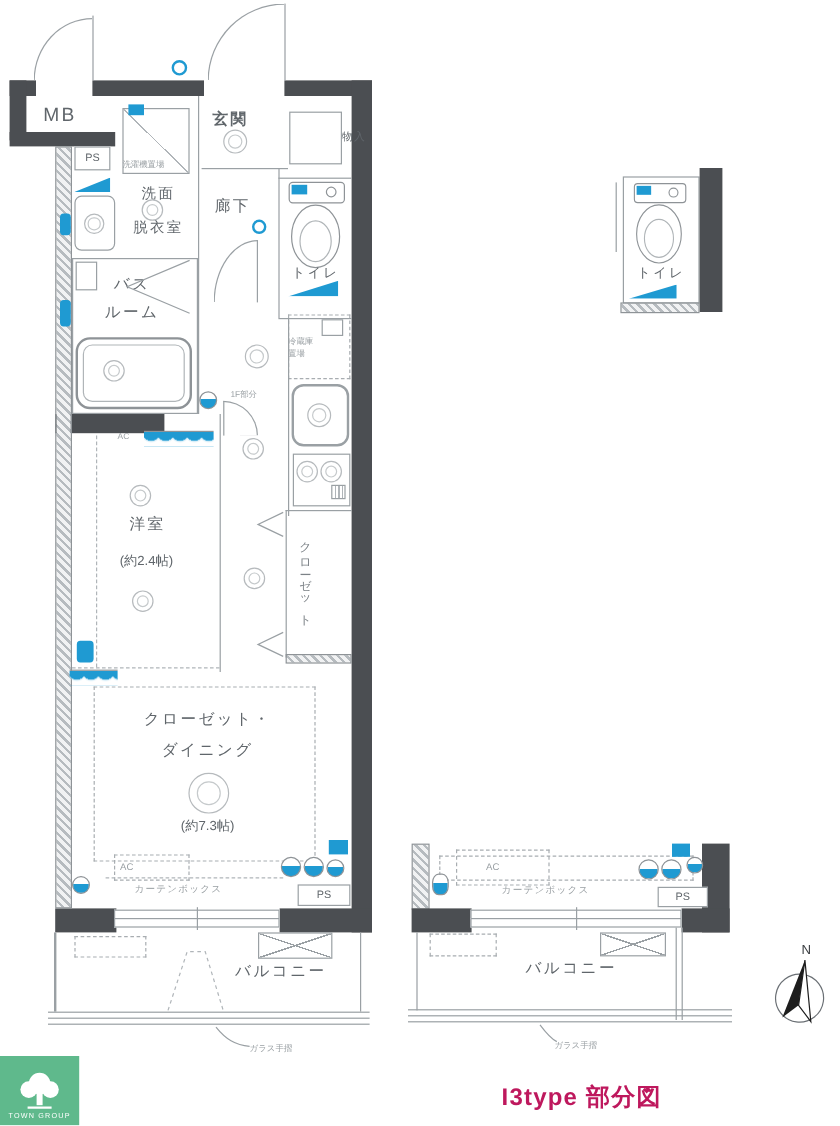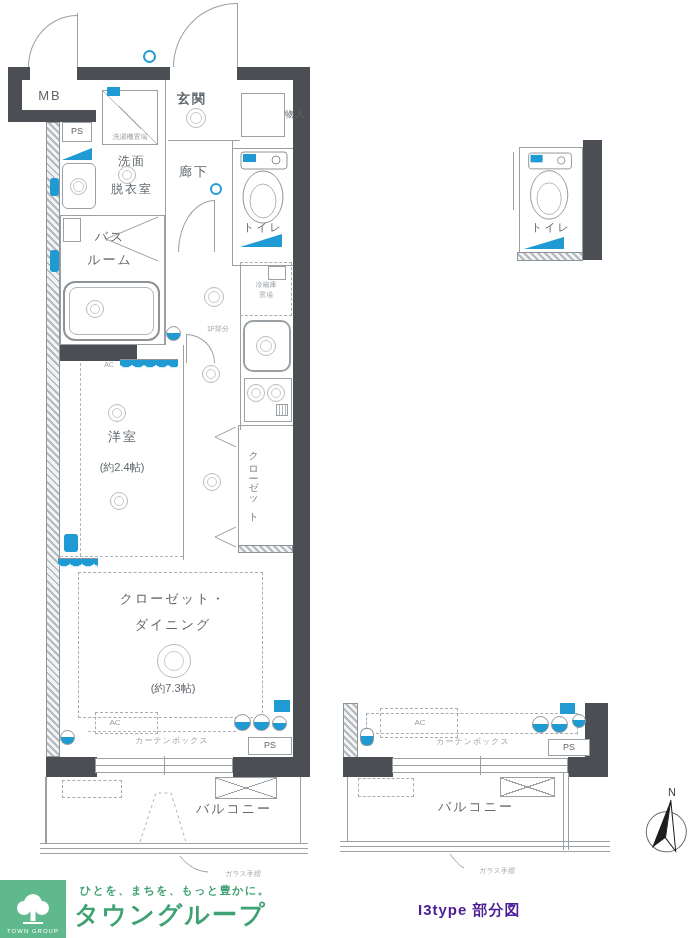--- a/index.html
+++ b/index.html
@@ -8,36 +8,36 @@
   .wall{position:absolute;background:#4b4e52;}
   .hatch{position:absolute;background:repeating-linear-gradient(45deg,#f1f2f3 0 3px,#b6bbbf 3px 5px);border:1px solid #8e9397;box-sizing:border-box;}
   .thin{position:absolute;border:1px solid #9aa0a4;box-sizing:border-box;background:#fff;}
   .dashed{position:absolute;border:1px dashed #a8adb1;box-sizing:border-box;}
   .lnh{position:absolute;height:1px;background:#9aa0a4;}
   .lnv{position:absolute;width:1px;background:#9aa0a4;}
   .dash-v{position:absolute;width:0;border-left:1px dashed #b0b5b9;}
   .dash-h{position:absolute;height:0;border-top:1px dashed #b0b5b9;}
   .lbl{position:absolute;color:#60666b;font-size:13px;letter-spacing:2px;text-align:center;white-space:nowrap;}
   .lbl-s{position:absolute;color:#60666b;font-size:10px;text-align:center;white-space:nowrap;}
-  .lbl-t{position:absolute;color:#9aa0a4;font-size:7px;text-align:center;white-space:nowrap;letter-spacing:0;}
+  .lbl-t{position:absolute;color:#9aa0a4;font-size:7px;text-align:left;white-space:nowrap;letter-spacing:0;}
   .arc{position:absolute;box-sizing:border-box;border:0 solid #9aa0a4;}
   .lamp{position:absolute;border:1px solid #b6babd;border-radius:50%;display:flex;align-items:center;justify-content:center;}
   .lamp span{display:block;width:55%;height:55%;border:1px solid #c6cacc;border-radius:50%;}
   .blue{position:absolute;background:#1f9ad2;}
   .wedge{position:absolute;background:#1f9ad2;clip-path:polygon(0 100%,100% 0,100% 100%);}
   .halfc{position:absolute;border:1px solid #8e9397;border-radius:50%;background:linear-gradient(#fff 0 45%,#1f9ad2 45%);box-sizing:border-box;}
   .scallop{position:absolute;background-image:radial-gradient(circle at 50% 0,#1f9ad2 54%,#bfe3f3 55%,transparent 66%);background-size:12px 12px;background-repeat:repeat-x;border-top:1px solid #8e9397;}
   .tub{position:absolute;border:2px solid #8e9397;border-radius:12px;box-sizing:border-box;}
   .tub i{position:absolute;inset:4px;border:1px solid #b0b5b8;border-radius:8px;}
   .xbox{position:absolute;border:1px solid #9aa0a4;box-sizing:border-box;background:
     linear-gradient(to top right,transparent calc(50% - .6px),#9aa0a4 calc(50% - .6px) calc(50% + .6px),transparent calc(50% + .6px)),
     linear-gradient(to bottom right,transparent calc(50% - .6px),#9aa0a4 calc(50% - .6px) calc(50% + .6px),transparent calc(50% + .6px));}
   .vtext{writing-mode:vertical-rl;letter-spacing:3px;}
   .knob{position:absolute;border:2px solid #1f9ad2;border-radius:50%;background:#fff;box-sizing:border-box;}
-  .caption{position:absolute;color:#4c1d95;font-weight:bold;font-size:15px;letter-spacing:1px;}
+  .caption{position:absolute;color:#be185d;font-weight:bold;font-size:20px;letter-spacing:1px;}
   .brand{position:absolute;color:#3fa273;font-weight:bold;font-size:25px;letter-spacing:2px;}
   .tagline{position:absolute;color:#3fa273;font-size:11px;font-weight:bold;letter-spacing:1.5px;}
   .logo-box{position:absolute;background:#5fb98c;display:flex;flex-direction:column;align-items:center;justify-content:flex-end;}
   .logo-en{color:#fff;font-size:6px;letter-spacing:1px;margin-bottom:4px;}
   svg{position:absolute;overflow:visible;}
 </style>
 </head>
 <body>
 
 <div id="canvas">
@@ -52,21 +52,21 @@
   <div class="wall" style="left:46px;top:757px;width:51px;height:20px;"></div>
   <div class="wall" style="left:233px;top:757px;width:77px;height:20px;"></div>
   <div class="hatch" style="left:46px;top:122px;width:14px;height:635px;"></div>
 
   <div class="arc" style="left:28px;top:15px;width:49px;height:52px;border-top-width:1px;border-left-width:1px;border-top-left-radius:100% 100%;"></div>
   <div class="lnv" style="left:77px;top:13px;height:54px;"></div>
   <div class="arc" style="left:173px;top:3px;width:64px;height:64px;border-top-width:1px;border-left-width:1px;border-top-left-radius:100% 100%;"></div>
   <div class="lnv" style="left:237px;top:3px;height:64px;"></div>
   <div class="knob" style="left:143px;top:50px;width:13px;height:13px;"></div>
 
-  <div class="lbl" style="left:26px;top:88px;width:48px;font-size:13px;">MB</div>
+  <div class="lbl" style="left:26px;top:88px;width:48px;font-size:16px;">MB</div>
   <div class="thin" style="left:62px;top:122px;width:30px;height:20px;"></div>
   <div class="lbl-s" style="left:62px;top:126px;width:30px;font-size:9px;">PS</div>
 
   <div class="thin" style="left:102px;top:90px;width:56px;height:55px;background:linear-gradient(to top right,transparent calc(50% - .5px),#b0b5b9 calc(50% - .5px) calc(50% + .5px),transparent calc(50% + .5px));"></div>
   <div class="blue" style="left:107px;top:87px;width:13px;height:9px;"></div>
   <div class="lbl-t" style="left:102px;top:132px;width:56px;">洗濯機置場</div>
   <div class="lbl" style="left:102px;top:153px;width:60px;font-size:12px;">洗面</div>
   <div class="lbl" style="left:99px;top:181px;width:66px;font-size:12px;">脱衣室</div>
   <div class="lamp" style="left:118px;top:166px;width:16px;height:16px;">
       <span></span>
@@ -262,17 +262,15 @@
   <div class="logo-box" style="left:0;top:880px;width:66px;height:58px;">
     <svg style="position:static;" width="44" height="36" viewBox="0 0 44 36">
       <circle cx="22" cy="11" r="9" fill="#fff"></circle>
       <circle cx="13" cy="16" r="7" fill="#fff"></circle>
       <circle cx="31" cy="16" r="7" fill="#fff"></circle>
       <rect x="19.5" y="17" width="5" height="12" fill="#fff"></rect>
       <path d="M12 31 H32" stroke="#fff" stroke-width="2"></path>
     </svg>
     <div class="logo-en">TOWN GROUP</div>
   </div>
-  <div class="tagline" style="left:80px;top:883px;">ひとを、まちを、もっと豊かに。</div>
-  <div class="brand" style="left:74px;top:898px;">タウングループ</div>
   <div class="caption" style="left:418px;top:901px;">I3type 部分図</div>
 
 </div>
 
 </body></html>

